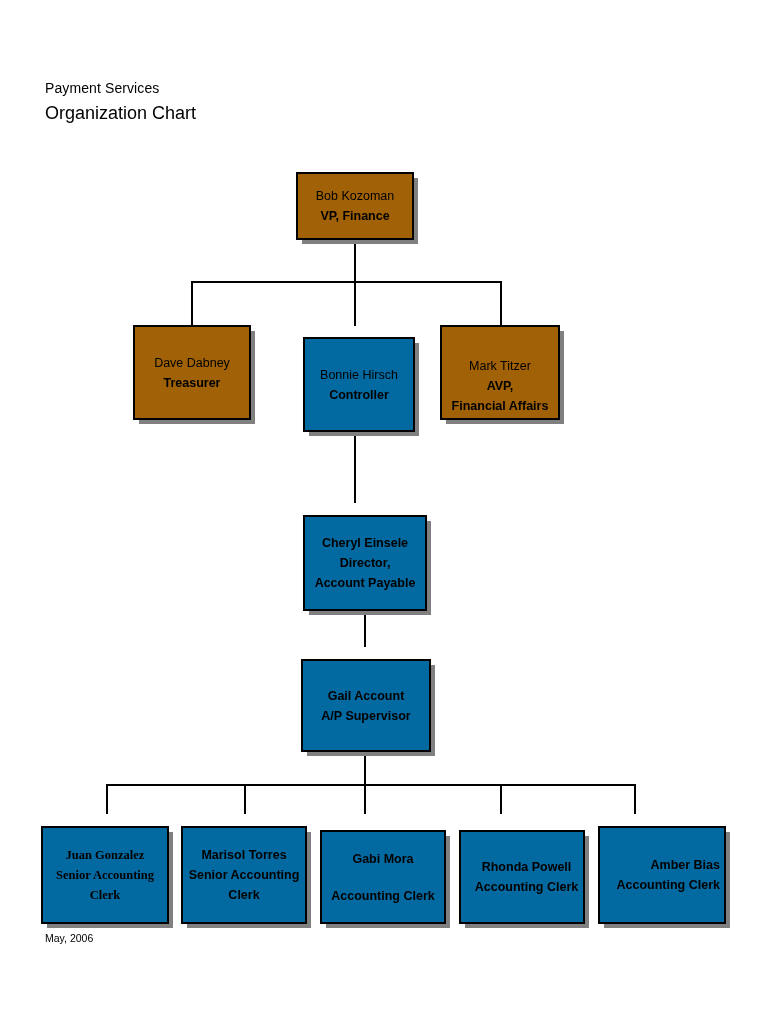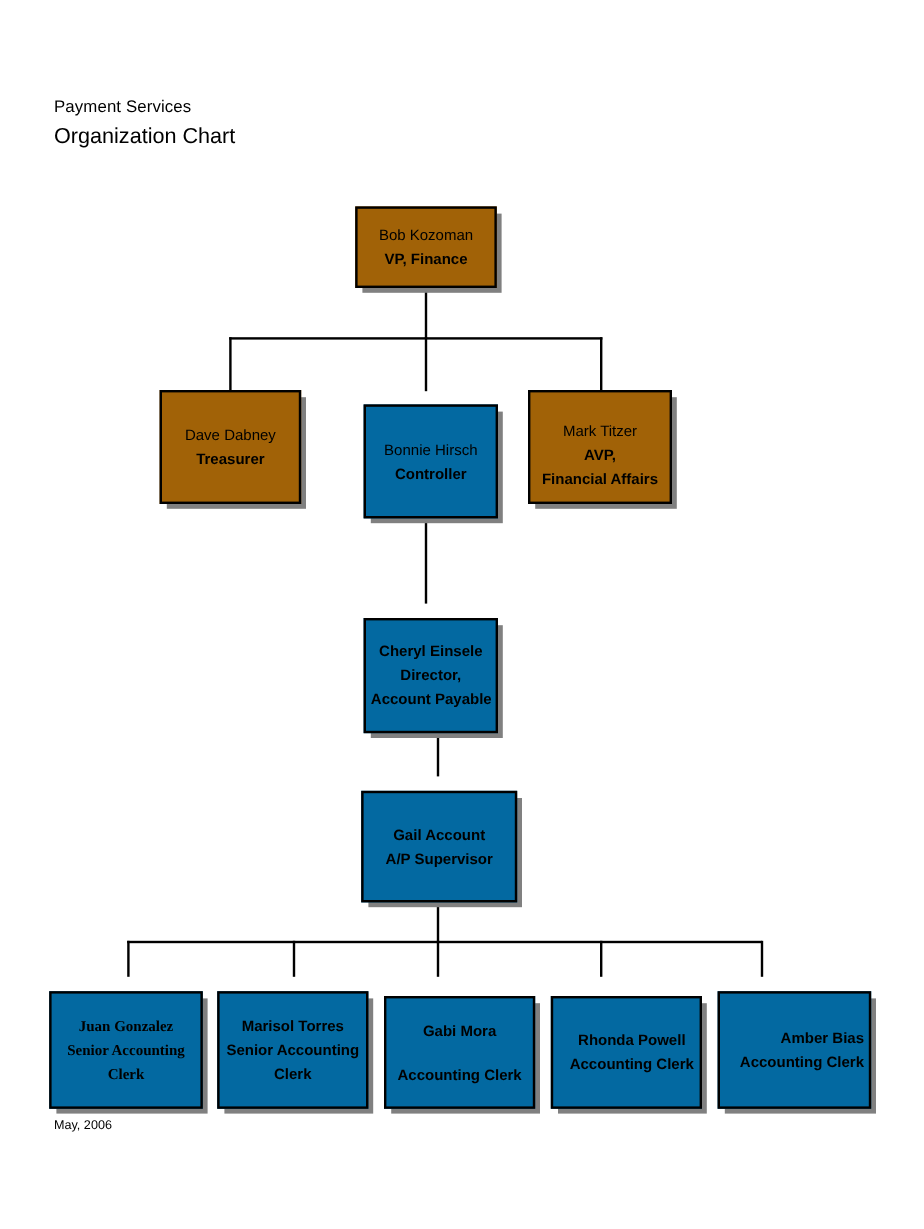--- a/index.html
+++ b/index.html
@@ -81,21 +81,21 @@
     line-height: 20px;
     white-space: nowrap;
   }
   .node .line.bold {
     font-weight: bold;
   }
   .node .line.reg {
     font-weight: normal;
   }
   .node.align-top {
-    justify-content: center;
+    justify-content: flex-end;
     padding-top: 14px;
   }
 
   
   .conn {
     position: absolute;
     background: #000000;
   }
   .conn.v { width: 2px; }
   .conn.h { height: 2px; }
@@ -144,21 +144,21 @@
     <span class="line reg">Bonnie Hirsch</span>
     <span class="line bold">Controller</span>
   </div>
 
   <div class="node align-top" style="left:440px; top:325px; width:120px; height:95px;">
     <span class="line reg">Mark Titzer</span>
     <span class="line bold">AVP,</span>
     <span class="line bold">Financial Affairs</span>
   </div>
 
-  <div class="node blue" style="left:303px; top:503px; width:112px; height:96px;">
+  <div class="node blue" style="left:303px; top:503px; width:124px; height:96px;">
     <span class="line bold">Cheryl Einsele</span>
     <span class="line bold">Director,</span>
     <span class="line bold">Account Payable</span>
   </div>
 
   <div class="node blue" style="left:301px; top:647px; width:130px; height:93px;">
     <span class="line bold">Gail Account</span>
     <span class="line bold">A/P Supervisor</span>
   </div>
 

